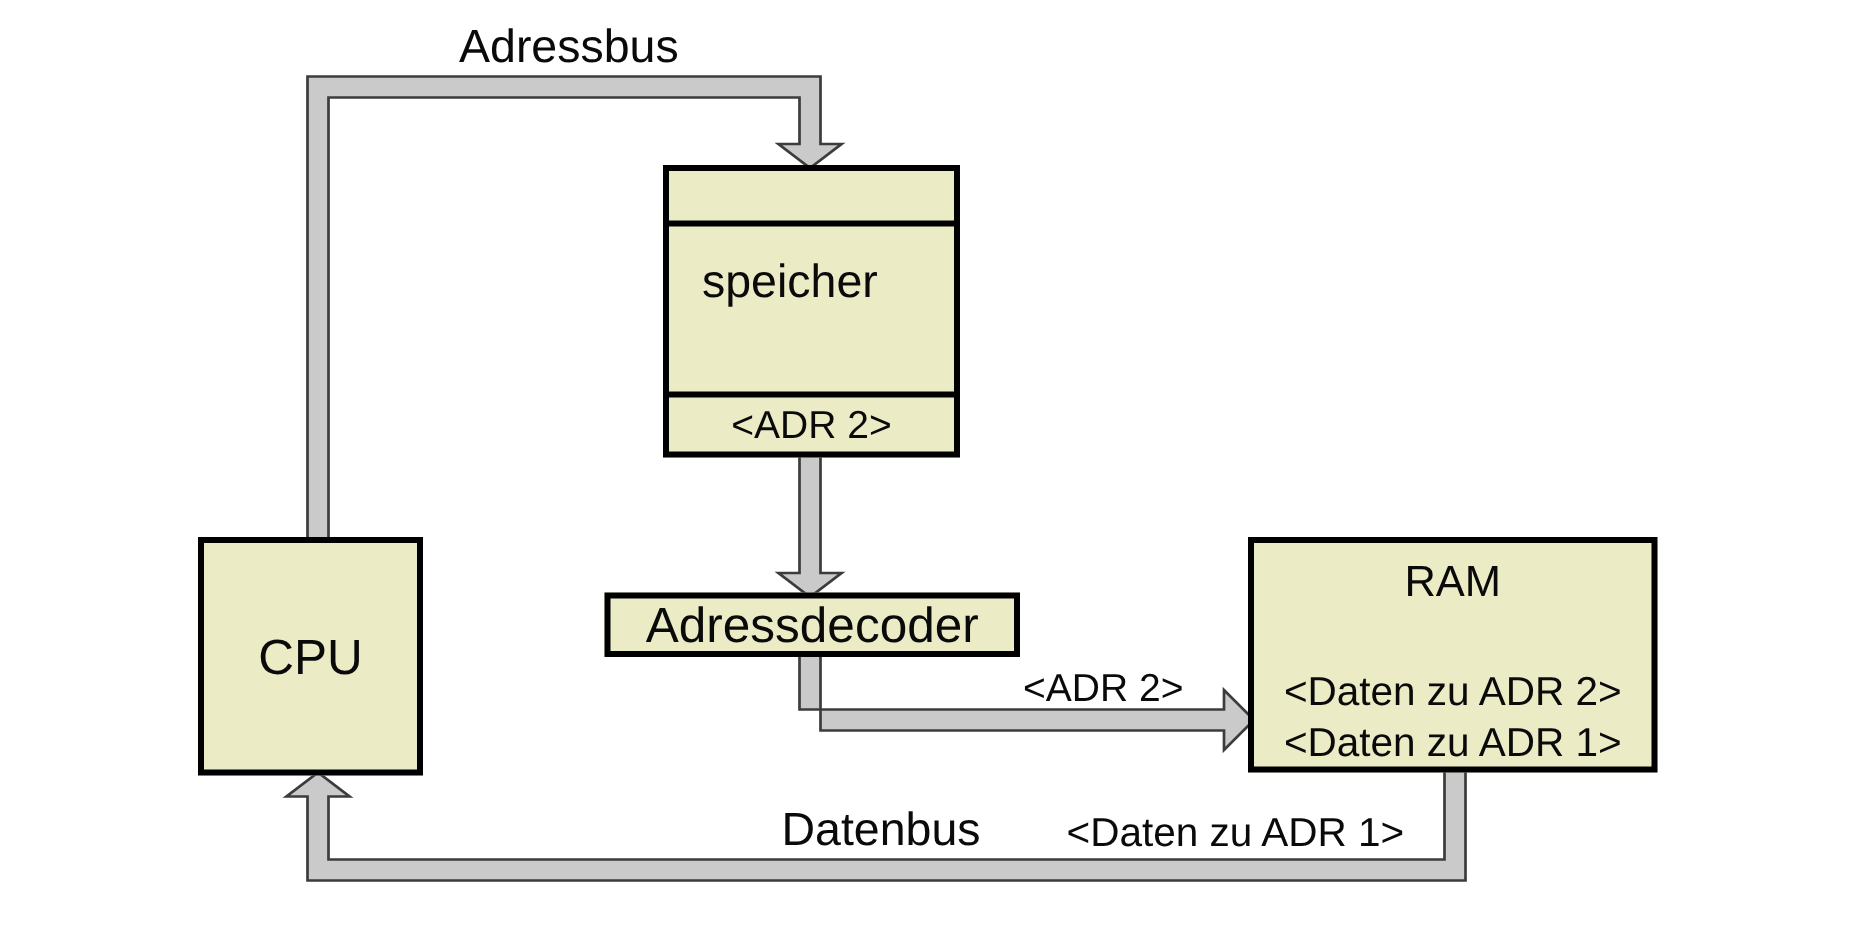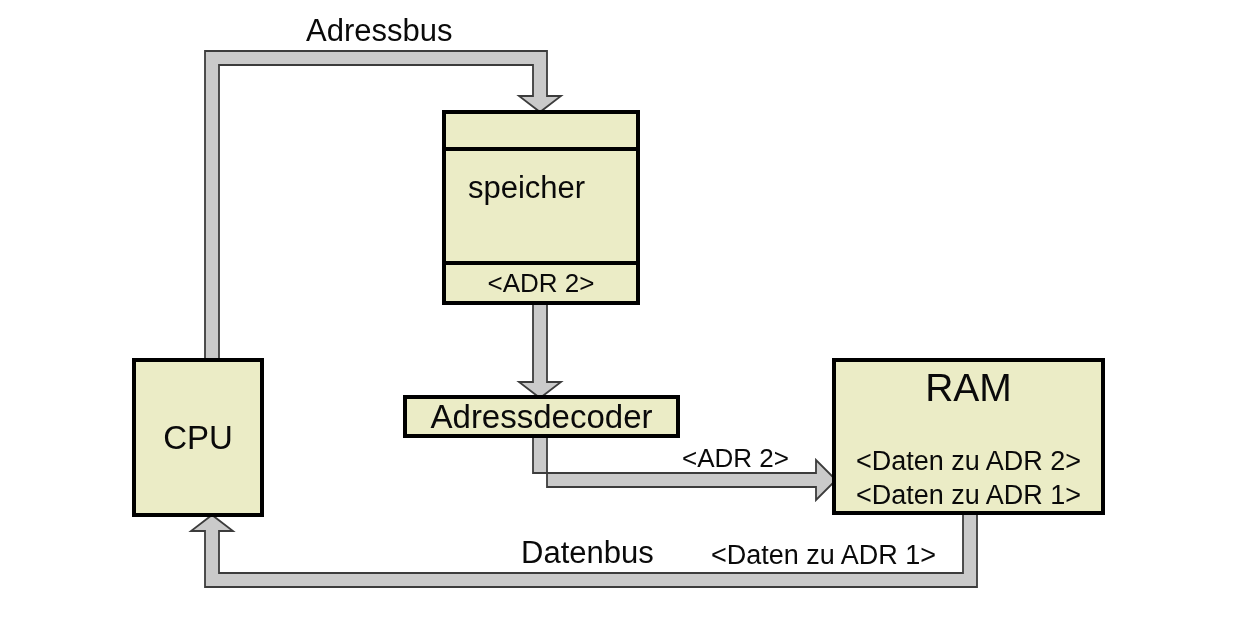--- a/index.html
+++ b/index.html
@@ -23,21 +23,21 @@
     z-index: 1;
   }
   .node {
     position: absolute;
     box-sizing: border-box;
     background: #ebecc6;
     border: 4px solid #000000;
     z-index: 2;
   }
   .node-cpu {
-    left: 132px; top: 358px; width: 132px; height: 159px;
+    left: 132px; top: 358px; width: 150px; height: 159px;
     display: flex; align-items: center; justify-content: center;
     font-size: 33px;
   }
   .node-buffer {
     left: 442px; top: 110px; width: 198px; height: 195px;
     display: flex; flex-direction: column;
   }
   .buffer-row-top {
     height: 37px;
     border-bottom: 4px solid #000000;
@@ -60,21 +60,21 @@
     left: 403px; top: 395px; width: 277px; height: 43px;
     display: flex; align-items: center; justify-content: center;
     font-size: 33px;
   }
   .node-ram {
     left: 832px; top: 358px; width: 273px; height: 157px;
     text-align: center;
   }
   .ram-title {
     margin-top: 10px;
-    font-size: 39px;
+    font-size: 29px;
     line-height: 32px;
   }
   .ram-row1 { margin-top: 40px; font-size: 27px; line-height: 34px; }
   .ram-row2 { font-size: 27px; line-height: 34px; }
   .floating-label {
     position: absolute;
     z-index: 3;
     white-space: nowrap;
   }
   .label-adressbus { left: 306px; top: 13px;  font-size: 31px; }

